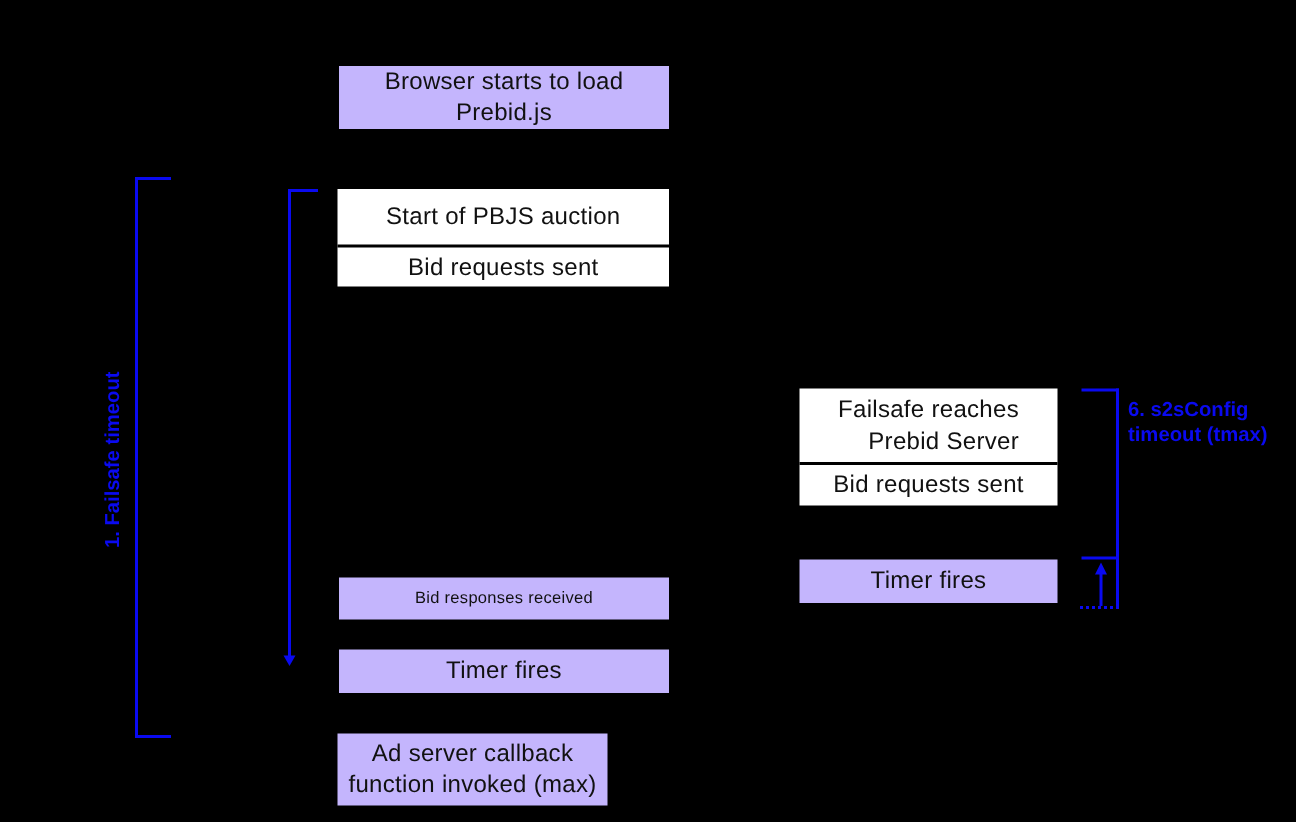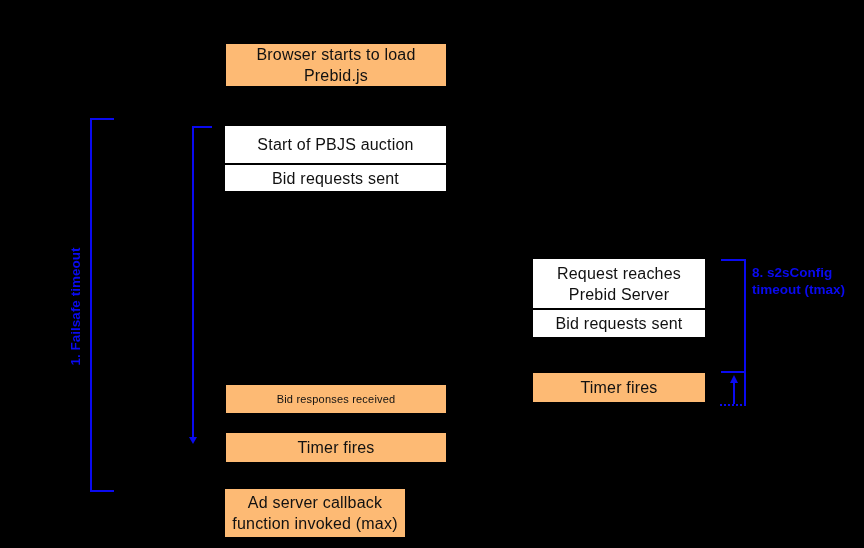--- a/index.html
+++ b/index.html
@@ -11,21 +11,21 @@
     position: relative;
     width: 864px;
     height: 548px;
     background: #000000;
     overflow: hidden;
     font-family: "Liberation Sans", sans-serif;
   }
   
   .box {
     position: absolute;
-    background: #fdba74;
+    background: #c4b5fd;
     color: #111111;
     display: flex;
     align-items: center;
     justify-content: center;
     text-align: center;
     font-size: 16px;
     line-height: 21px;
     letter-spacing: 0.2px;
     white-space: pre-line;
     box-sizing: border-box;
@@ -35,21 +35,21 @@
     position: absolute;
     background: #ffffff;
     display: flex;
     flex-direction: column;
     box-sizing: border-box;
   }
   .stack .row {
     display: flex;
     align-items: center;
     justify-content: center;
-    text-align: center;
+    text-align: right;
     color: #111111;
     font-size: 16px;
     line-height: 21px;
     letter-spacing: 0.2px;
     white-space: pre-line;
     box-sizing: border-box;
   }
   .stack .row + .row {
     border-top: 2px solid #000000;
   }
@@ -108,39 +108,39 @@
   </div>
 
   <div class="box" style="left:226px; top:385px; width:220px; height:28px; font-size:11px;">Bid responses received</div>
 
   <div class="box" style="left:226px; top:433px; width:220px; height:29px;">Timer fires</div>
 
   <div class="box" style="left:225px; top:489px; width:180px; height:48px;">Ad server callback
 function invoked (max)</div>
 
   <div class="stack" style="left:533px; top:259px; width:172px;">
-    <div class="row" style="height:49px;">Request reaches
+    <div class="row" style="height:49px;">Failsafe reaches
 Prebid Server</div>
     <div class="row" style="height:29px;">Bid requests sent</div>
   </div>
 
   <div class="box" style="left:533px; top:373px; width:172px; height:29px;">Timer fires</div>
 
   <div class="bl" style="left:90px; top:118px; width:2px; height:374px;"></div>
   <div class="bl" style="left:90px; top:118px; width:24px; height:2px;"></div>
   <div class="bl" style="left:90px; top:490px; width:24px; height:2px;"></div>
   <div class="blabel vlabel" style="left:6px; top:298px; width:140px; height:17px;">1. Failsafe timeout</div>
 
   <div class="bl" style="left:192px; top:126px; width:2px; height:312px;"></div>
   <div class="bl" style="left:192px; top:126px; width:20px; height:2px;"></div>
   <div class="arrow-down-head" style="left:189px; top:437px;"></div>
 
   <div class="bl" style="left:744px; top:259px; width:2px; height:147px;"></div>
   <div class="bl" style="left:721px; top:259px; width:25px; height:2px;"></div>
   <div class="bl" style="left:721px; top:371px; width:25px; height:2px;"></div>
-  <div class="blabel" style="left:752px; top:265px; width:104px;">8. s2sConfig
+  <div class="blabel" style="left:752px; top:265px; width:104px;">6. s2sConfig
 timeout (tmax)</div>
 
   <div class="bl-dotted" style="left:720px; top:404px; width:26px; height:0;"></div>
   <div class="bl" style="left:733px; top:382px; width:2px; height:22px;"></div>
   <div class="arrow-up-head" style="left:730px; top:375px;"></div>
 
 </div>
 
 </body></html>

